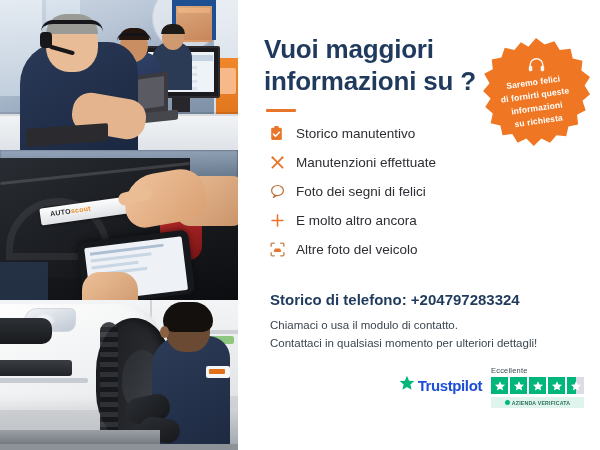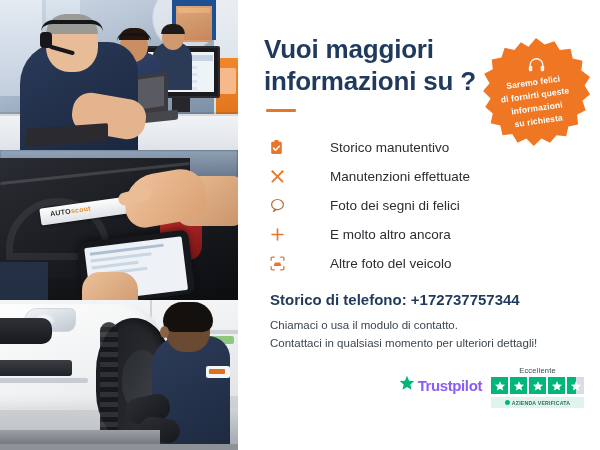--- a/index.html
+++ b/index.html
@@ -128,33 +128,33 @@
   }
   .badge-ico { position:absolute; top:20px; left:0; right:0; text-align:center; color:#fff; opacity:.92; }
   .badge-text {
     position:absolute; left:0; right:0; top:38px; text-align:center;
     color:#fff; font-size:8.5px; font-weight:bold; line-height:1.52;
     transform: rotate(-8deg); padding:0 12px; letter-spacing:.1px;
   }
 
   
   .features { list-style:none; margin:4px 0 0 6px; }
-  .feature { display:flex; align-items:flex-end; height:29px;gap:34px; }
+  .feature { display:flex; align-items:flex-start; height:29px; }
   .feat-ico { width:26px; flex:0 0 26px; display:flex; align-items:center; justify-content:flex-start; color:#e06a1b; }
   .feat-label { color:#2d2d33; font-size:13.5px; }
 
   
   .phone-line { margin-top:20px; color:#1f3a5c; font-size:15px; font-weight:bold; margin-left:6px; }
   .sub { margin-top:9px; margin-left:6px; color:#3c4650; font-size:11.5px; line-height:1.55; }
 
   
   .tp { position:absolute; right:16px; bottom:42px; display:flex; align-items:flex-start; gap:9px; }
   .tp-logo { display:flex; align-items:center; gap:3px; padding-top:9px; }
-  .tp-name { color:#8b5cf6; font-size:15px; font-weight:bold; letter-spacing:-.4px; }
-  .tp-right { text-align:center; }
+  .tp-name { color:#1d4ed8; font-size:15px; font-weight:bold; letter-spacing:-.4px; }
+  .tp-right { text-align:left; }
   .tp-excellent { color:#3b4a52; font-size:7.5px; letter-spacing:.2px; margin-bottom:2px; }
   .tp-stars { display:flex; gap:2px; }
   .tp-star { width:17px; height:17px; background:#00b67a; display:flex; align-items:center; justify-content:center; }
   .tp-star.half { background:#dcdce6; position:relative; overflow:hidden; }
   .tp-star.half:before { content:""; position:absolute; left:0; top:0; width:50%; height:100%; background:#00b67a; }
   .tp-star svg { position:relative; z-index:2; }
   .tp-verified {
     margin-top:3px; background:#dff4ec; color:#2e6f5c; font-size:5.2px;
     padding:2.5px 3px; letter-spacing:.2px; display:flex; align-items:center;
     justify-content:center; gap:2px; font-weight:bold;
@@ -332,21 +332,21 @@
             <rect x="4.2" y="9.2" width="7.6" height="1.5" rx=".5" fill="#e8762a" stroke="none"></rect>
           </svg>
         </span>
         <span class="feat-label">Altre foto del veicolo</span>
       </li>
 
     </ul>
 
     <div class="phone-line">
       <span>Storico di telefono:</span>
-      <span>+172737757344</span>
+      <span>+204797283324</span>
     </div>
 
     <div class="sub">
       <div>Chiamaci o usa il modulo di contatto.</div>
       <div>Contattaci in qualsiasi momento per ulteriori dettagli!</div>
     </div>
 
     <div class="tp">
       <div class="tp-logo">
         <span>

